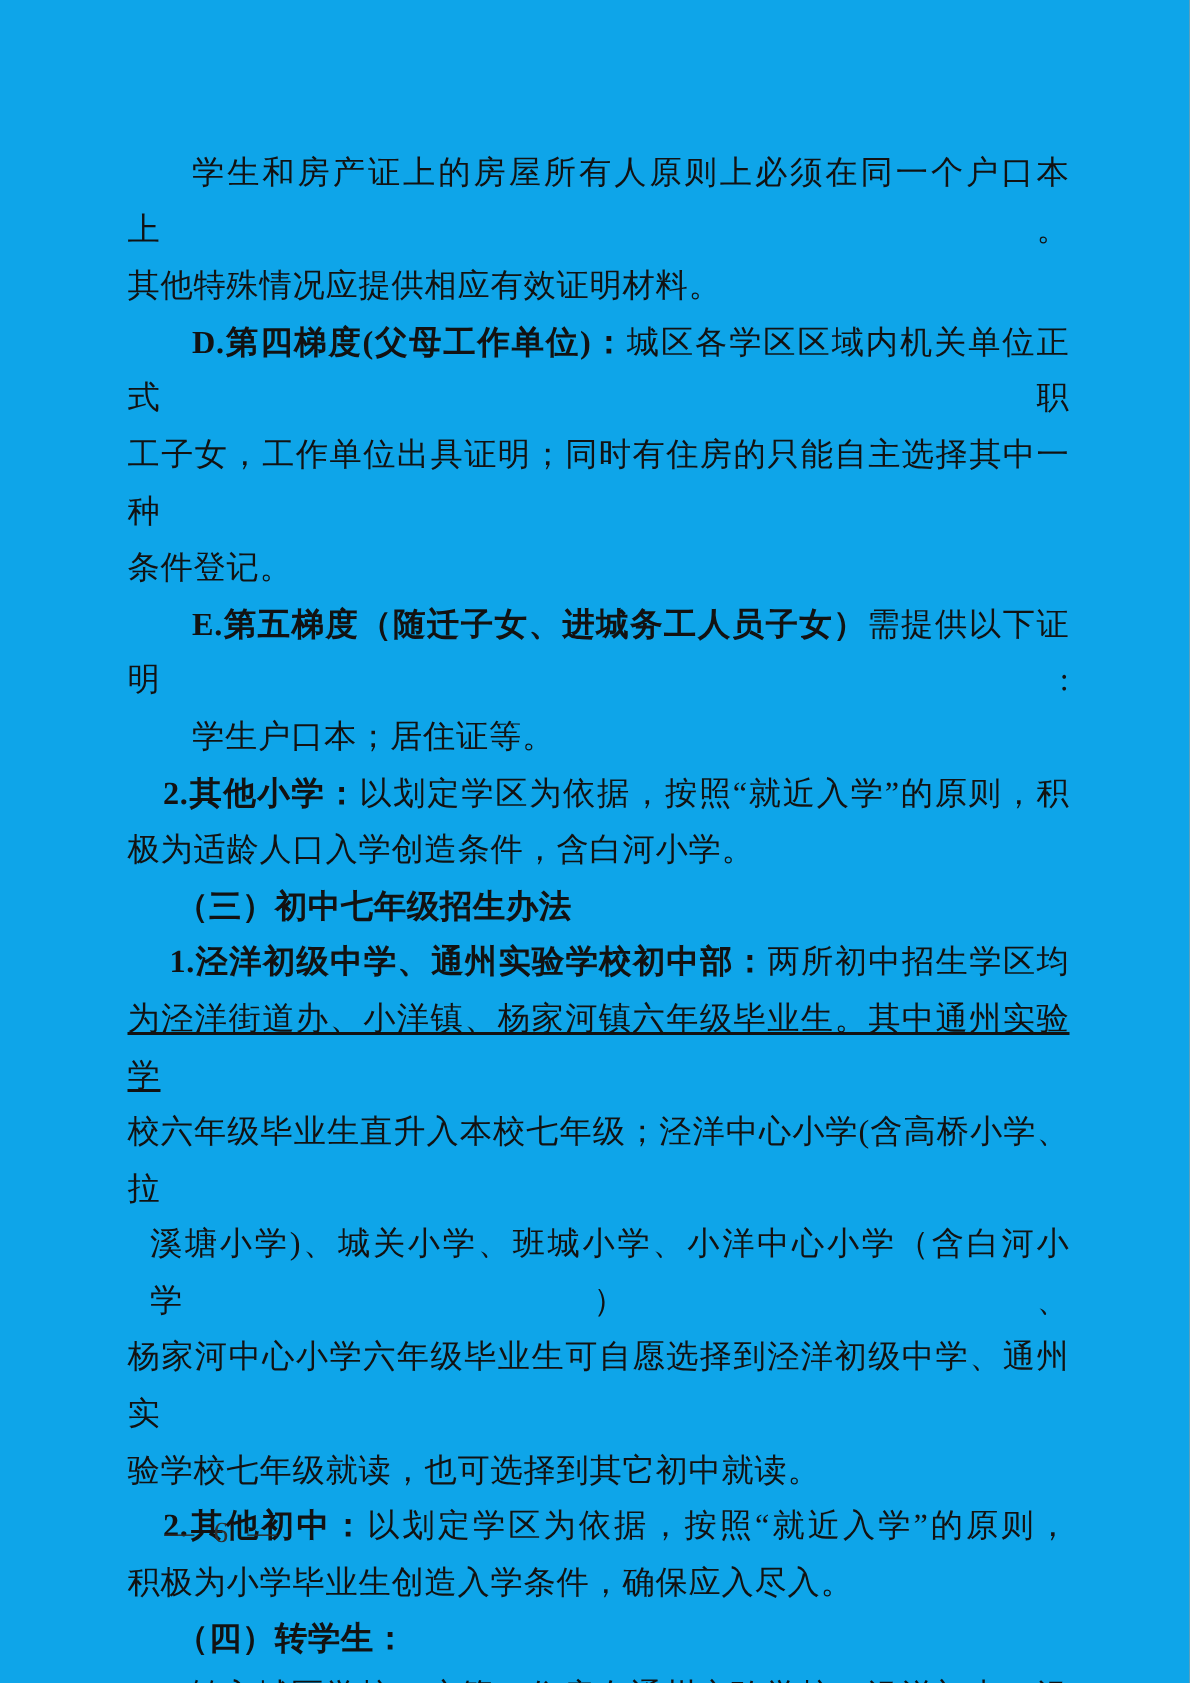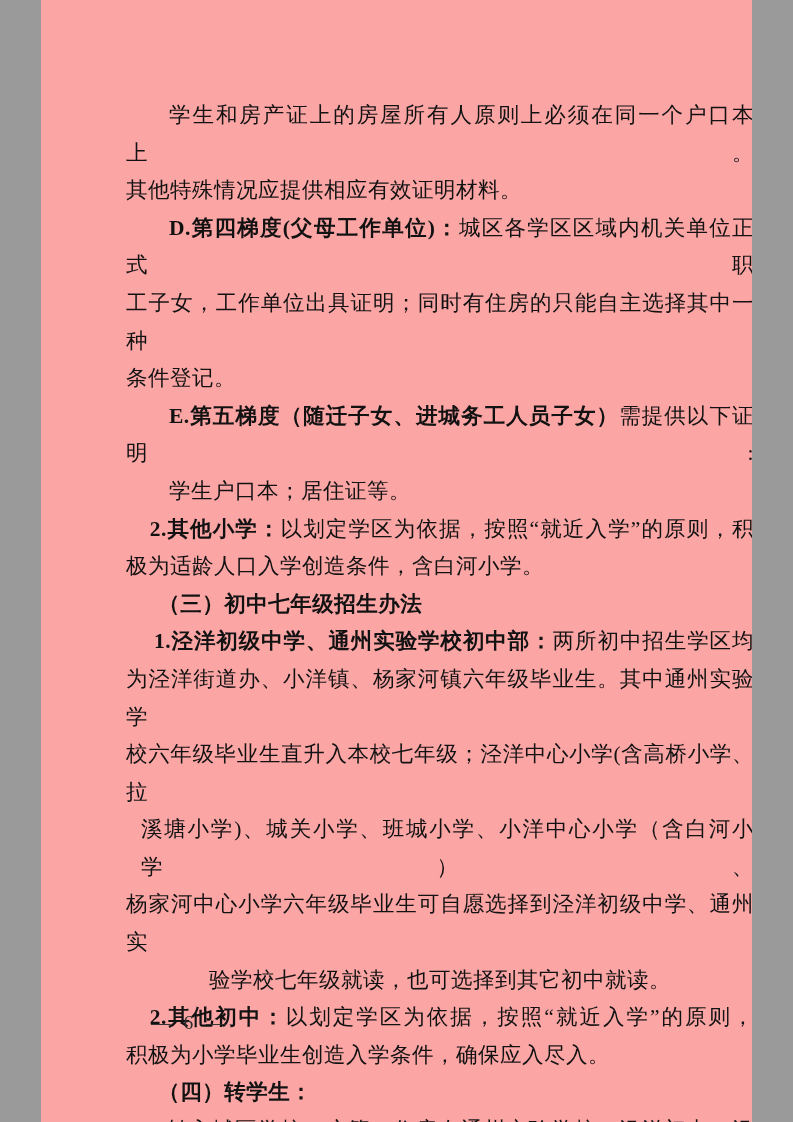--- a/index.html
+++ b/index.html
@@ -1,20 +1,20 @@
 <!DOCTYPE html>
 <html><head>
 <meta charset="utf-8">
 <style>
   html,body{margin:0;padding:0;background:#9a9a9a;}
   .page{
     position:relative;
-    width:711px;height:1122px;
+    width:793px;height:1122px;
     margin:0 auto;
-    background:#fca5a5;
+    background:#0ea5e9;
     font-family:"Liberation Serif","DejaVu Serif",serif;
     overflow:hidden;
   }
   .doc-body{
     position:absolute;
     left:85px;top:97px;width:628px;
     font-size:21.5px;
     line-height:37.6px;
     color:#121212;
     letter-spacing:0.5px;
@@ -45,24 +45,24 @@
       <div class="line" style="text-indent: 0em;"><span class="">其他特殊情况应提供相应有效证明材料。</span></div>
       <div class="line full" style="text-indent: 2em;"><span class="bold">D.第四梯度(父母工作单位)：</span><span class="">城区各学区区域内机关单位正式职</span></div>
       <div class="line full" style="text-indent: 0em;"><span class="">工子女，工作单位出具证明；同时有住房的只能自主选择其中一种</span></div>
       <div class="line" style="text-indent: 0em;"><span class="">条件登记。</span></div>
       <div class="line full" style="text-indent: 2em;"><span class="bold">E.第五梯度（随迁子女、进城务工人员子女）</span><span class="">需提供以下证明:</span></div>
       <div class="line" style="text-indent: 2em;"><span class="">学生户口本；居住证等。</span></div>
       <div class="line full" style="text-indent: 1.1em;"><span class="bold">2.其他小学：</span><span class="">以划定学区为依据，按照“就近入学”的原则，积</span></div>
       <div class="line" style="text-indent: 0em;"><span class="">极为适龄人口入学创造条件，含白河小学。</span></div>
       <div class="line" style="text-indent: 1.5em;"><span class="kai">（三）初中七年级招生办法</span></div>
       <div class="line full" style="text-indent: 1.3em;"><span class="bold">1.泾洋初级中学、通州实验学校初中部：</span><span class="">两所初中招生学区均</span></div>
-      <div class="line full" style="text-indent: 0em;"><span class="">为泾洋街道办、小洋镇、杨家河镇六年级毕业生。其中通州实验学</span></div>
+      <div class="line full" style="text-indent: 0em; text-decoration: underline;"><span class="">为泾洋街道办、小洋镇、杨家河镇六年级毕业生。其中通州实验学</span></div>
       <div class="line full" style="text-indent: 0em;"><span class="">校六年级毕业生直升入本校七年级；泾洋中心小学(含高桥小学、拉</span></div>
       <div class="line full" style="text-indent: 0em; margin-left: 15px;"><span class="">溪塘小学)、城关小学、班城小学、小洋中心小学（含白河小学）、</span></div>
       <div class="line full" style="text-indent: 0em;"><span class="">杨家河中心小学六年级毕业生可自愿选择到泾洋初级中学、通州实</span></div>
-      <div class="line" style="text-indent: 0em; text-align: center;"><span class="">验学校七年级就读，也可选择到其它初中就读。</span></div>
+      <div class="line" style="text-indent: 0em;"><span class="">验学校七年级就读，也可选择到其它初中就读。</span></div>
       <div class="line full" style="text-indent: 1.1em;"><span class="bold">2.其他初中：</span><span class="">以划定学区为依据，按照“就近入学”的原则，</span></div>
       <div class="line" style="text-indent: 0em;"><span class="">积极为小学毕业生创造入学条件，确保应入尽入。</span></div>
       <div class="line" style="text-indent: 1.5em;"><span class="kai">（四）转学生：</span></div>
       <div class="line full" style="text-indent: 1.1em;"><span class="">1.转入城区学校：户籍、住房在通州实验学校、泾洋初中、泾</span></div>
     </div>
   <div class="pagenum">— 6 —</div>
 </div>
 
 </body></html>

